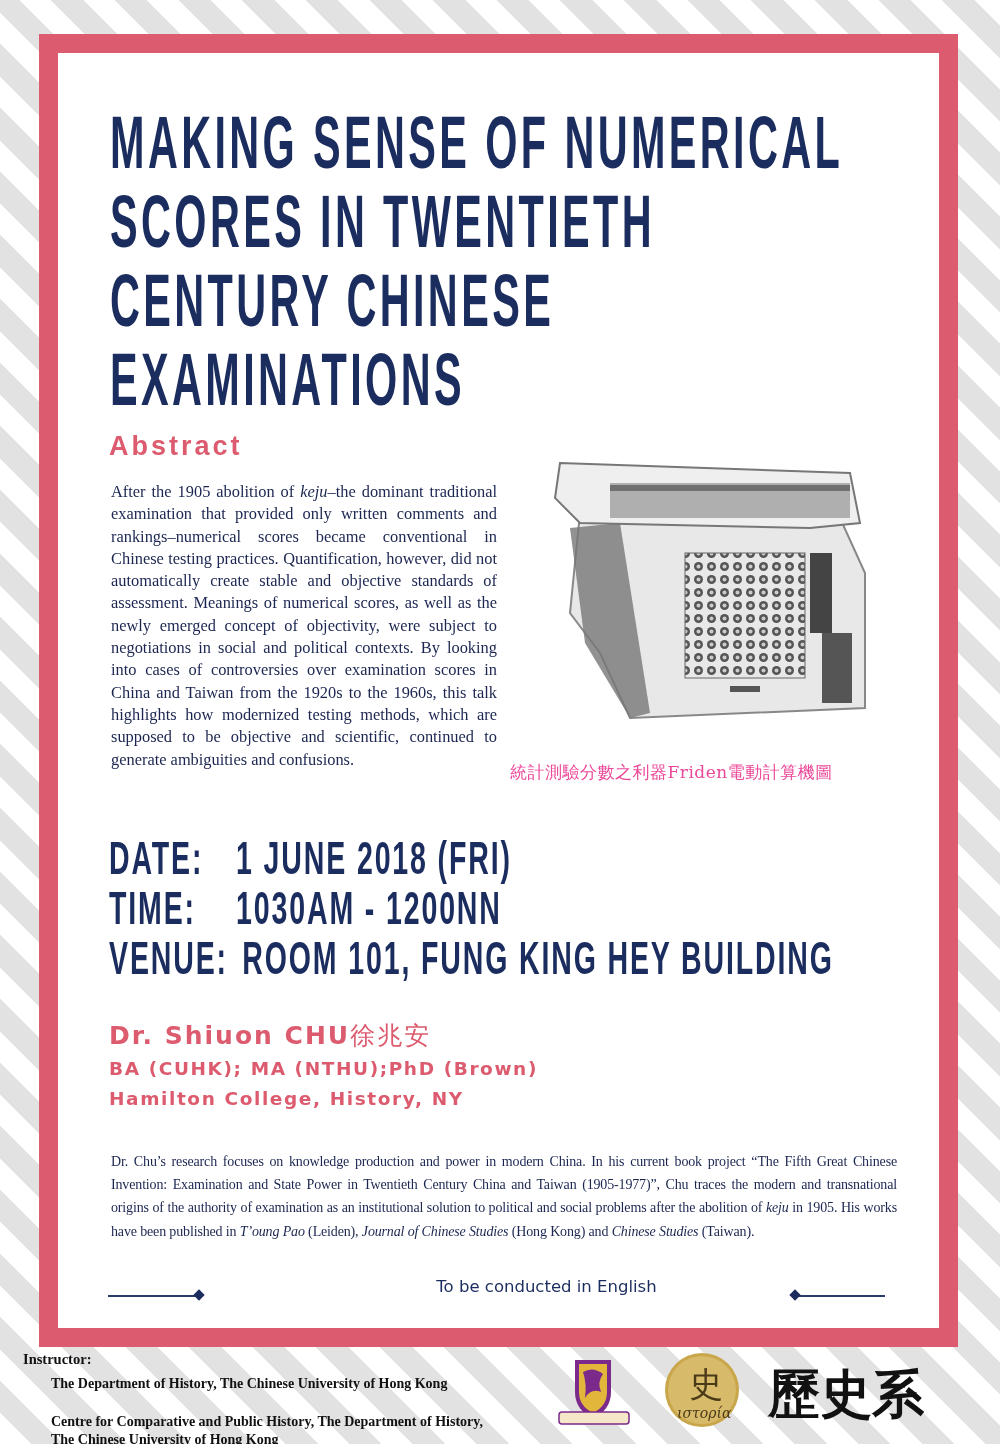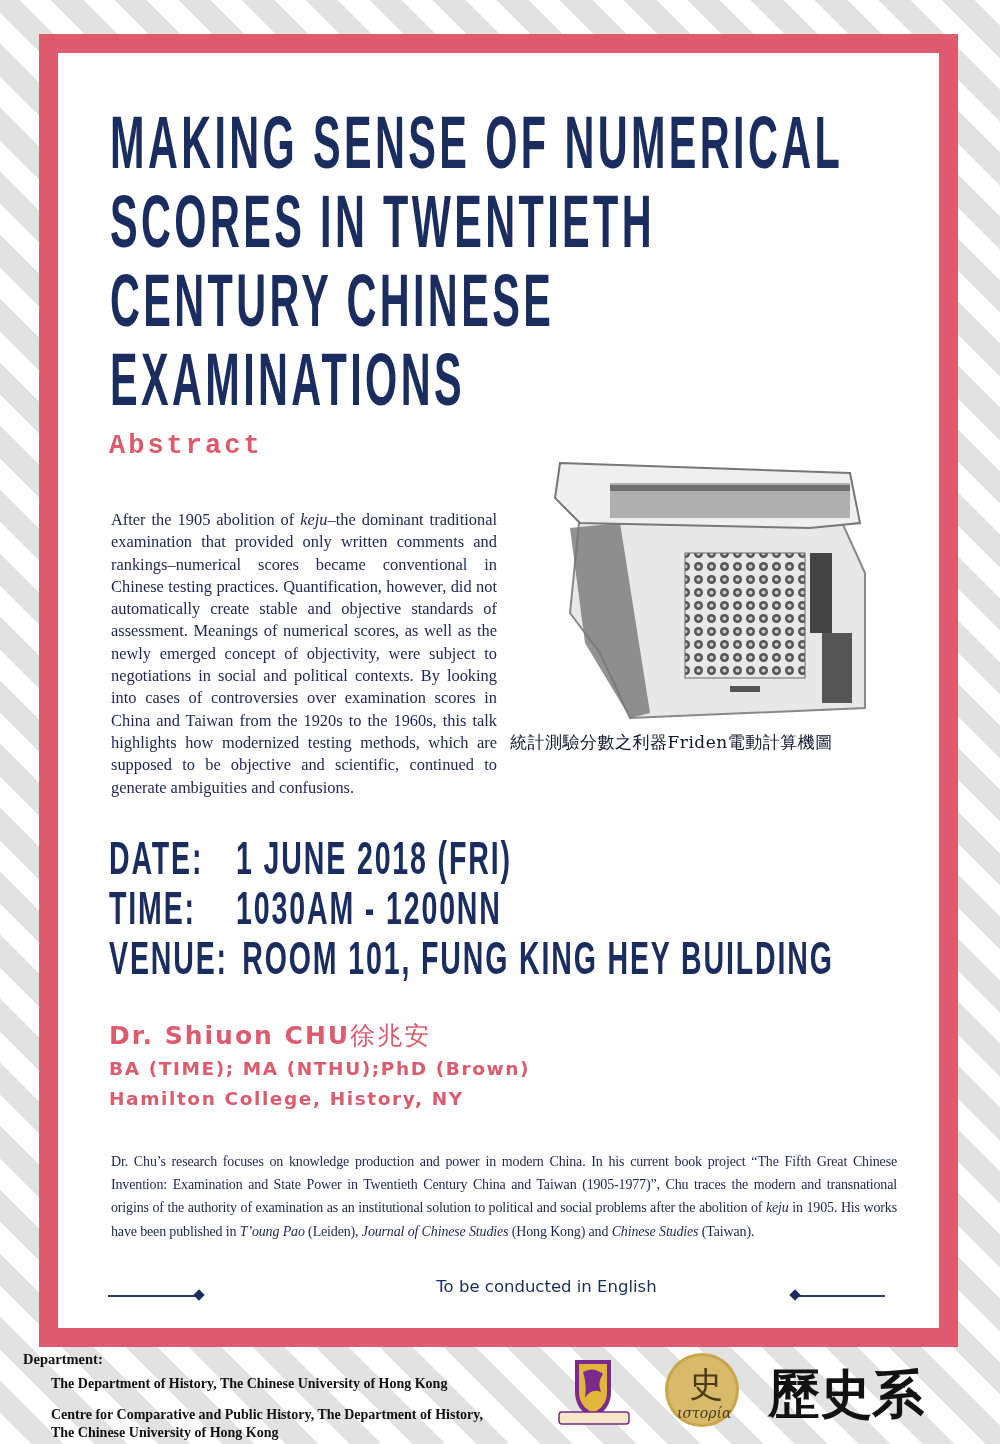--- a/index.html
+++ b/index.html
@@ -14,34 +14,34 @@
   }
   .title {
     position:absolute; left:52px; top:50px; margin:0;
     color:#1b2d5e; font-family:"Liberation Sans", sans-serif; font-weight:700;
     font-size:74px; line-height:79px; letter-spacing:6px;
     transform:scaleX(0.56); transform-origin:left top; white-space:nowrap;
   }
   .title div { height:79px; }
   .abstract-head {
     position:absolute; left:51px; top:378px; color:#dc5b6e;
-    font-family:Liberation Mono, monospace; font-weight:700; font-size:27px; letter-spacing:3px;
+    font-family:Liberation Sans, sans-serif; font-weight:700; font-size:27px; letter-spacing:3px;
   }
   .abstract-body {
     position:absolute; left:53px; top:428px; width:386px;
     font-family:"Liberation Serif", serif; font-size:16.4px; line-height:22.3px;
-    color:#1b2550; text-align:justify;margin-top:28px;
+    color:#1b2550; text-align:justify;
   }
   .abstract-body i { font-style:italic; }
   .figure {
     position:absolute; left:452px; top:390px; width:420px; height:340px;
   }
   .caption {
-    position:absolute; left:0; top:288px; width:420px; text-align:left;
-    font-family:"DejaVu Serif", serif; font-size:17px; color:#0f172a; letter-spacing:0.5px; white-space:nowrap;
+    position:absolute; left:0; top:318px; width:420px; text-align:left;
+    font-family:"DejaVu Serif", serif; font-size:17px; color:#ec4899; letter-spacing:0.5px; white-space:nowrap;
   }
   .details {
     position:absolute; left:51px; top:780px; color:#1b2d5e;
     font-family:"Liberation Sans", sans-serif; font-weight:700; font-size:46px; line-height:50px;
     letter-spacing:3px; transform:scaleX(0.62); transform-origin:left top; white-space:nowrap;
   }
   .details .lbl { display:inline-block; width:205px; }
   .speaker { position:absolute; left:51px; top:965px; color:#dc5b6e; font-family:"DejaVu Sans", sans-serif; font-weight:700; }
   .speaker .name { font-size:25px; letter-spacing:2px; line-height:36px; }
   .speaker .name .zh { font-weight:400; }
@@ -58,21 +58,21 @@
   }
   .rule { position:absolute; top:1242px; height:2px; width:90px; background:#2a3a6a; }
   .rule.left { left:50px; }
   .rule.right { left:737px; }
   .diamond { position:absolute; top:1238px; width:8px; height:8px; background:#1b2d5e; transform:rotate(45deg); }
   .organizers {
     position:absolute; left:23px; top:1351px; font-family:"Liberation Serif", serif;
     color:#111; font-weight:700; font-size:14.5px; line-height:17px;
   }
   .organizers .orgs { margin-left:28px; margin-top:7px; font-size:14px; line-height:18px; }
-  .organizers .orgs div:nth-child(2) { margin-top:13px; }
+  .organizers .orgs div:nth-child(2) { margin-top:20px; }
   .logos { position:absolute; left:555px; top:1352px; height:80px; }
 </style>
 </head>
 <body>
 
 <div class="frame">
 
   <h1 class="title">
     <div>MAKING SENSE OF NUMERICAL</div>
     <div>SCORES IN TWENTIETH</div>
@@ -110,38 +110,38 @@
   </div>
 
   <div class="details">
     <div><span class="lbl">DATE:</span><span>1 JUNE 2018 (FRI)</span></div>
     <div><span class="lbl">TIME:</span><span>1030AM - 1200NN</span></div>
     <div><span class="lbl" style="width:215px">VENUE:</span><span>ROOM 101, FUNG KING HEY BUILDING</span></div>
   </div>
 
   <div class="speaker">
     <div class="name"><span>Dr. Shiuon CHU</span><span class="zh">徐兆安</span></div>
-    <div class="line">BA (TIME); MA (NTHU);PhD (Brown)</div>
+    <div class="line">BA (CUHK); MA (NTHU);PhD (Brown)</div>
     <div class="line">Hamilton College, History, NY</div>
   </div>
 
   <div class="bio"><span>Dr. Chu’s research focuses on knowledge production and power in modern China. In his current book project “The Fifth Great Chinese Invention: Examination and State Power in Twentieth Century China and Taiwan (1905-1977)”, Chu traces the modern and transnational origins of the authority of examination as an institutional solution to political and social problems after the abolition of </span><i>keju</i><span> in 1905. His works have been published in </span><i>T’oung Pao</i><span> (Leiden), </span><i>Journal of Chinese Studies</i><span> (Hong Kong) and </span><i>Chinese Studies</i><span> (Taiwan).</span></div>
 
   <div class="rule left"></div>
   <div class="diamond" style="left:137px"></div>
   <div class="rule right"></div>
   <div class="diamond" style="left:733px"></div>
 
   <div class="footer-note">
     <div>To be conducted in English</div>
   </div>
 </div>
 
 <div class="organizers">
-  <div>Department:</div>
+  <div>Instructor:</div>
   <div class="orgs">
     <div>The Department of History, The Chinese University of Hong Kong</div>
     <div>Centre for Comparative and Public History, The Department of History,</div>
     <div>The Chinese University of Hong Kong</div>
   </div>
 </div>
 
 <div class="logos">
   <svg width="400" height="80" viewBox="0 0 400 80">
     <g>

